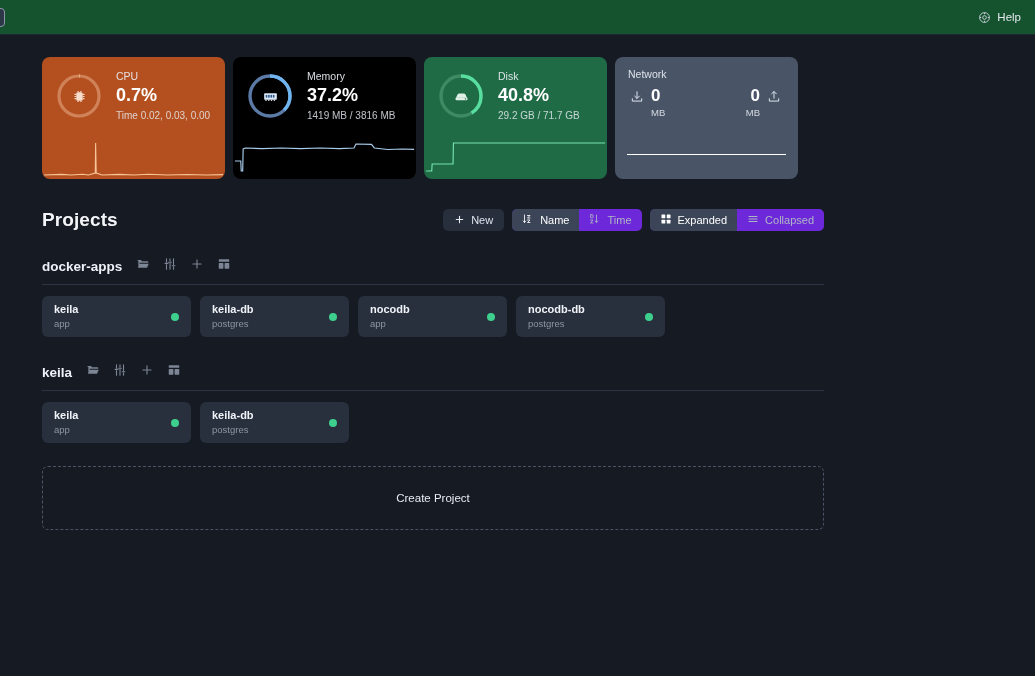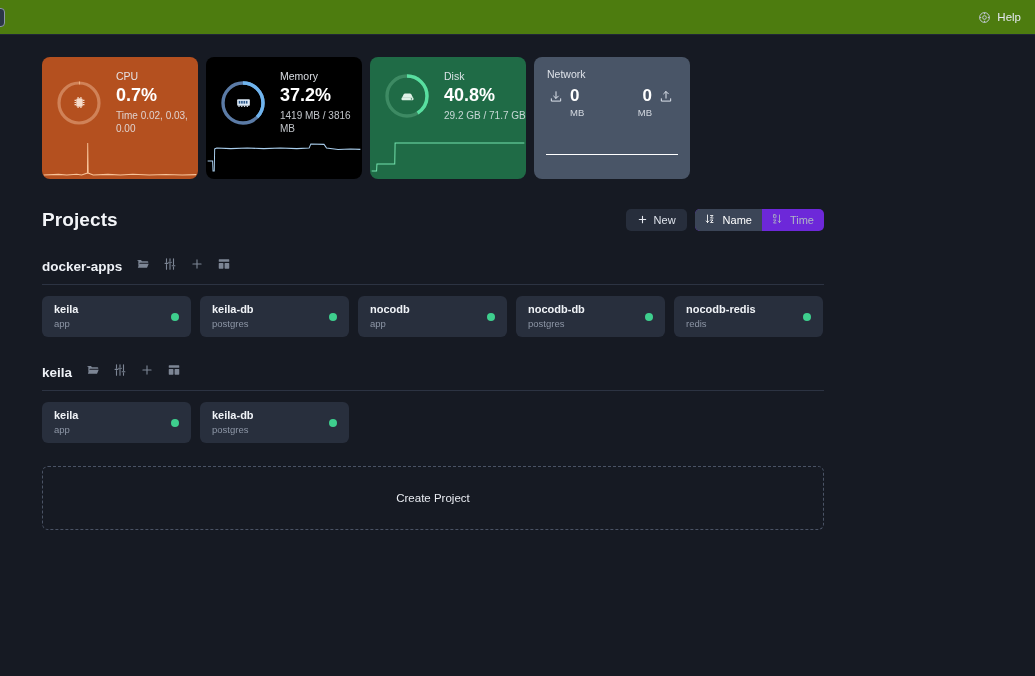--- a/index.html
+++ b/index.html
@@ -6,21 +6,21 @@
   html, body {
     width: 1035px; height: 676px;
     background: #161a23;
     font-family: "Liberation Sans", sans-serif;
     overflow: hidden;
   }
 
   
   .topbar {
     height: 35px; width: 100%;
-    background: #4d7c0f;
+    background: #14532d;
     display: flex; align-items: center;
     justify-content: flex-end;
     padding: 0 14px;
     position: relative;
     border-bottom: 1px solid #202736;
   }
   .edge-nub {
     position: absolute; left: -5px; top: 8px;
     width: 10px; height: 19px;
     border: 1px solid #8d97a8;
@@ -35,21 +35,21 @@
 
   
   .page { padding: 0; }
 
   
   .metrics {
     display: flex; gap: 8px;
     padding: 22px 0 0 42px;
   }
   .mcard {
-    width: 156px; height: 122px;
+    width: 183px; height: 122px;
     border-radius: 8px;
     position: relative;
     overflow: hidden;
     flex: none;
   }
   .mcard-top {
     display: flex; align-items: center;
     gap: 13px; padding: 13px 0 0 13px;
   }
   .ring { width: 48px; height: 48px; flex: none; position: relative; }
@@ -338,20 +338,41 @@
               <rect x="3" y="3.5" width="5" height="6" rx="1"></rect>
                 <path d="M3 14h5l-5 6h5"></path>
               <path d="M15 4v15"></path>
                 <path d="M12.4 16L15 19l2.6-3"></path>
             </svg>
           </span>
           <span>Time</span>
         </button>
       </div>
 
+      <div class="seg">
+        <button class="sbtn active">
+          <span>
+            <svg width="12" height="12" viewBox="0 0 24 24" fill="#ffffff">
+              <rect x="3" y="3" width="7.5" height="7.5" rx="1.2"></rect>
+              <rect x="13.5" y="3" width="7.5" height="7.5" rx="1.2"></rect>
+              <rect x="3" y="13.5" width="7.5" height="7.5" rx="1.2"></rect>
+              <rect x="13.5" y="13.5" width="7.5" height="7.5" rx="1.2"></rect>
+            </svg>
+          </span>
+          <span>Expanded</span>
+        </button>
+        <button class="sbtn">
+          <span>
+            <svg width="12" height="12" viewBox="0 0 24 24" fill="none" stroke="#aeb6c4" stroke-width="2.2" stroke-linecap="round">
+              <path d="M4 7h16M4 12h16M4 17h16"></path>
+            </svg>
+          </span>
+          <span>Collapsed</span>
+        </button>
+      </div>
     </div>
   </div>
 
   <div class="gap"></div>
   <div class="group">
     <div class="group-head">
       <span class="group-name">docker-apps</span>
       <span class="ghead-icons">
         <span class="gicon">
           <svg width="14" height="14" viewBox="0 0 24 24" fill="#8f99a9">
@@ -402,27 +423,20 @@
         </span>
         <span class="dot"></span>
       </div>
       <div class="pcard">
         <span class="pcard-text">
           <span class="pcard-name">nocodb-db</span>
           <span class="pcard-type">postgres</span>
         </span>
         <span class="dot"></span>
       </div>
-      <div class="pcard">
-        <span class="pcard-text">
-          <span class="pcard-name">nocodb-redis</span>
-          <span class="pcard-type">redis</span>
-        </span>
-        <span class="dot"></span>
-      </div>
     </div>
   </div>
 
   <div class="gap"></div>
   <div class="group">
     <div class="group-head">
       <span class="group-name">keila</span>
       <span class="ghead-icons">
         <span class="gicon">
           <svg width="14" height="14" viewBox="0 0 24 24" fill="#8f99a9">

